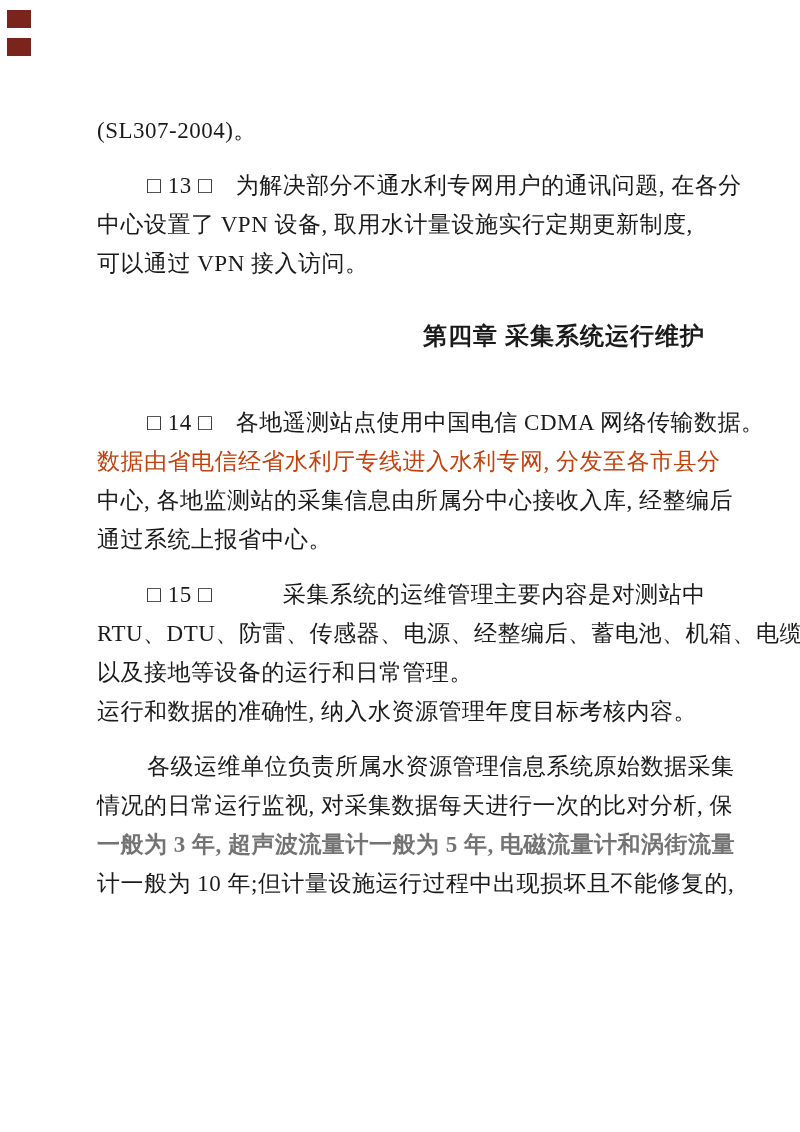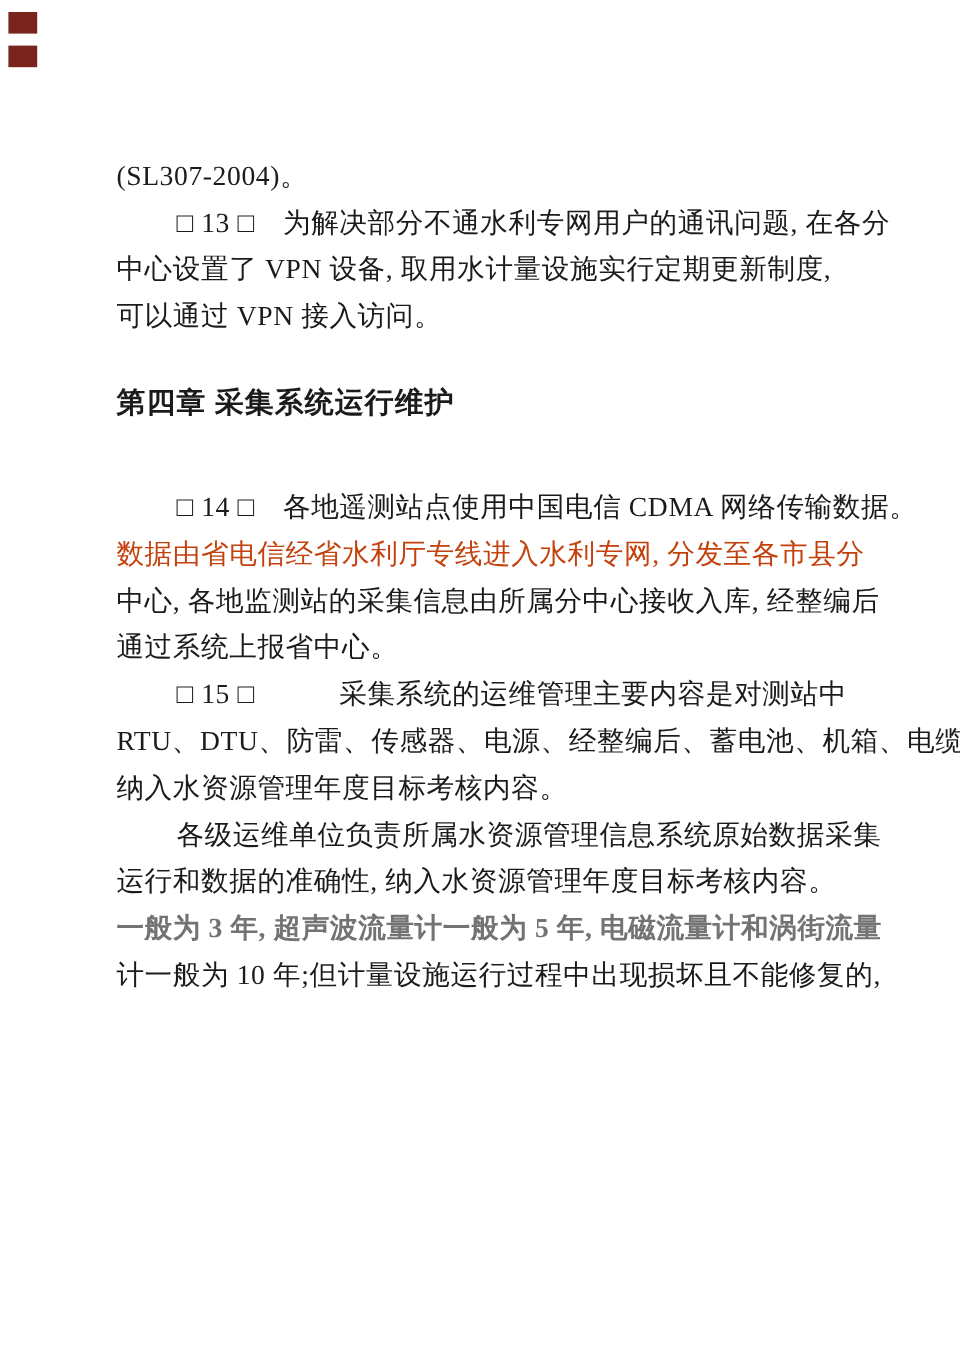--- a/index.html
+++ b/index.html
@@ -22,38 +22,39 @@
   .corner-mark {
     position: absolute;
     left: 7px;
     width: 24px;
     height: 18px;
   }
   .corner-mark.m1 { top: 10px; }
   .corner-mark.m2 { top: 38px; }
   .text-block {
     position: absolute;
-    top: 127px;
+    top: 111px;
     left: 97px;
     width: 608px;
   }
   .line {
     font-size: 23px;
     line-height: 39px;
     height: 39px;
     white-space: pre;
     color: #1b1b1b;
     letter-spacing: 0.5px;
   }
   .line.indent {
     padding-left: 50px;
+    margin-top: 16px;
   }
   .line.heading {
     font-weight: bold;
-    text-align: left;
+    text-align: right;
     font-size: 24px;
     margin-top: 34px;
     margin-bottom: 47px;
     letter-spacing: 1px;
   }
 </style>
 </head>
 <body>
 
 <div class="page">
@@ -64,19 +65,20 @@
       <div class="line indent" style="color: rgb(27, 27, 27);">□ 13 □　为解决部分不通水利专网用户的通讯问题, 在各分</div>
       <div class="line" style="color: rgb(27, 27, 27);">中心设置了 VPN 设备, 取用水计量设施实行定期更新制度,</div>
       <div class="line" style="color: rgb(27, 27, 27);">可以通过 VPN 接入访问。</div>
       <div class="line heading" style="color: rgb(27, 27, 27);">第四章 采集系统运行维护</div>
       <div class="line indent" style="color: rgb(27, 27, 27);">□ 14 □　各地遥测站点使用中国电信 CDMA 网络传输数据。</div>
       <div class="line" style="color: #c2410c;">数据由省电信经省水利厅专线进入水利专网, 分发至各市县分</div>
       <div class="line" style="color: rgb(27, 27, 27);">中心, 各地监测站的采集信息由所属分中心接收入库, 经整编后</div>
       <div class="line" style="color: rgb(27, 27, 27);">通过系统上报省中心。</div>
       <div class="line indent" style="color: rgb(27, 27, 27);">□ 15 □　　　采集系统的运维管理主要内容是对测站中</div>
       <div class="line" style="color: rgb(27, 27, 27);">RTU、DTU、防雷、传感器、电源、经整编后、蓄电池、机箱、电缆</div>
-      <div class="line" style="color: rgb(27, 27, 27);">纳入水资源管理年度目标考核内容。</div>
+      <div class="line" style="color: rgb(27, 27, 27);">以及接地等设备的运行和日常管理。</div>
+      <div class="line" style="color: rgb(27, 27, 27);">运行和数据的准确性, 纳入水资源管理年度目标考核内容。</div>
       <div class="line indent" style="color: rgb(27, 27, 27);">各级运维单位负责所属水资源管理信息系统原始数据采集</div>
-      <div class="line" style="color: rgb(27, 27, 27);">运行和数据的准确性, 纳入水资源管理年度目标考核内容。</div>
+      <div class="line" style="color: rgb(27, 27, 27);">情况的日常运行监视, 对采集数据每天进行一次的比对分析, 保</div>
       <div class="line" style="color: #737373; font-weight: bold;">一般为 3 年, 超声波流量计一般为 5 年, 电磁流量计和涡街流量</div>
       <div class="line" style="color: rgb(27, 27, 27);">计一般为 10 年;但计量设施运行过程中出现损坏且不能修复的,</div>
     </div>
 </div>
 
 </body></html>

